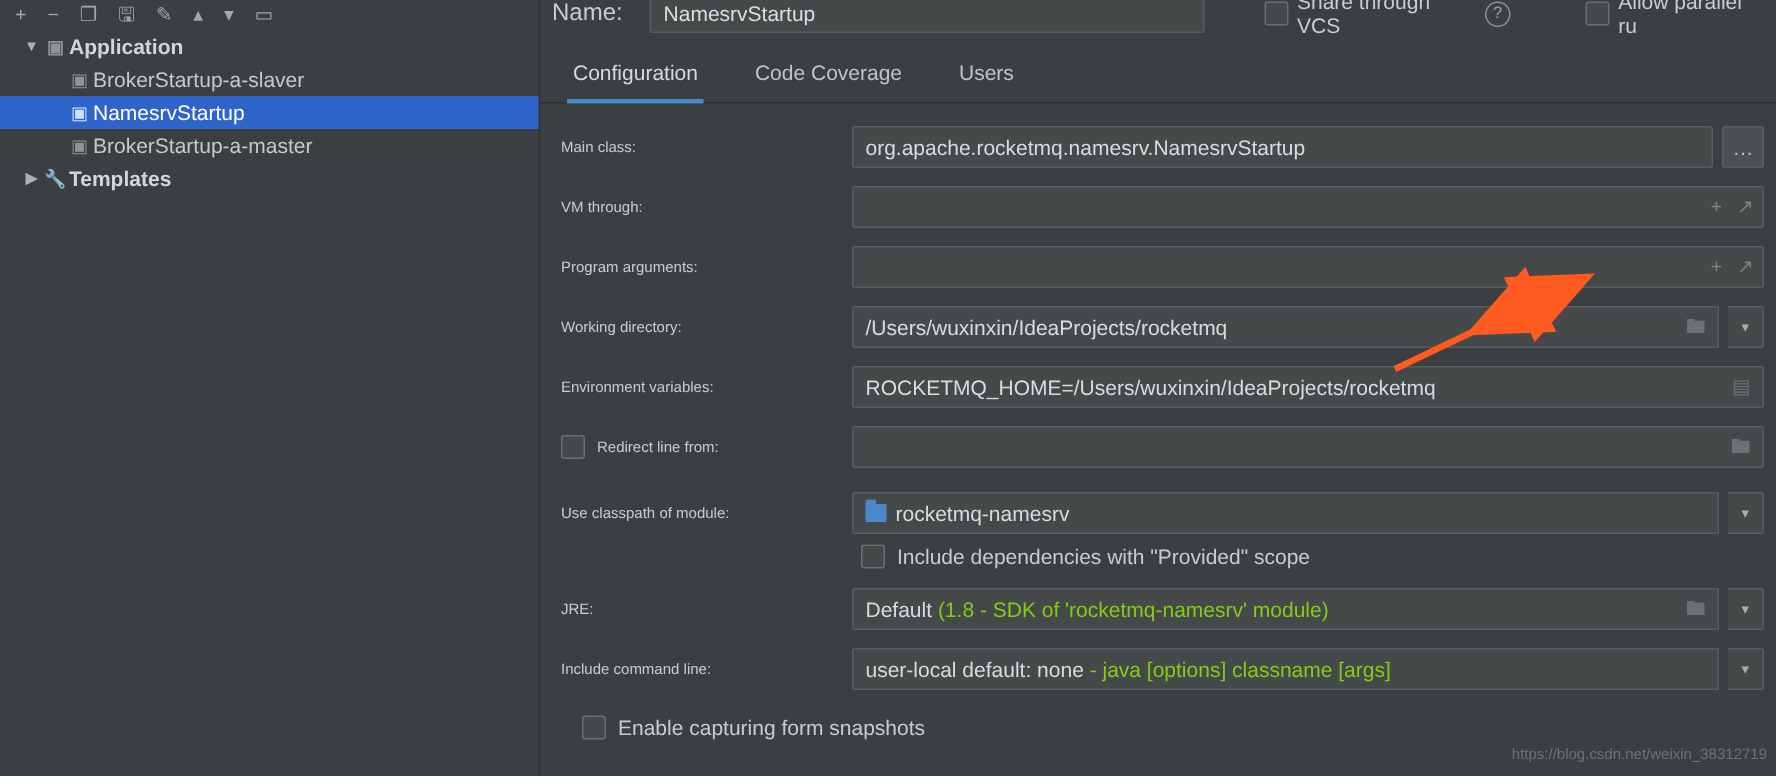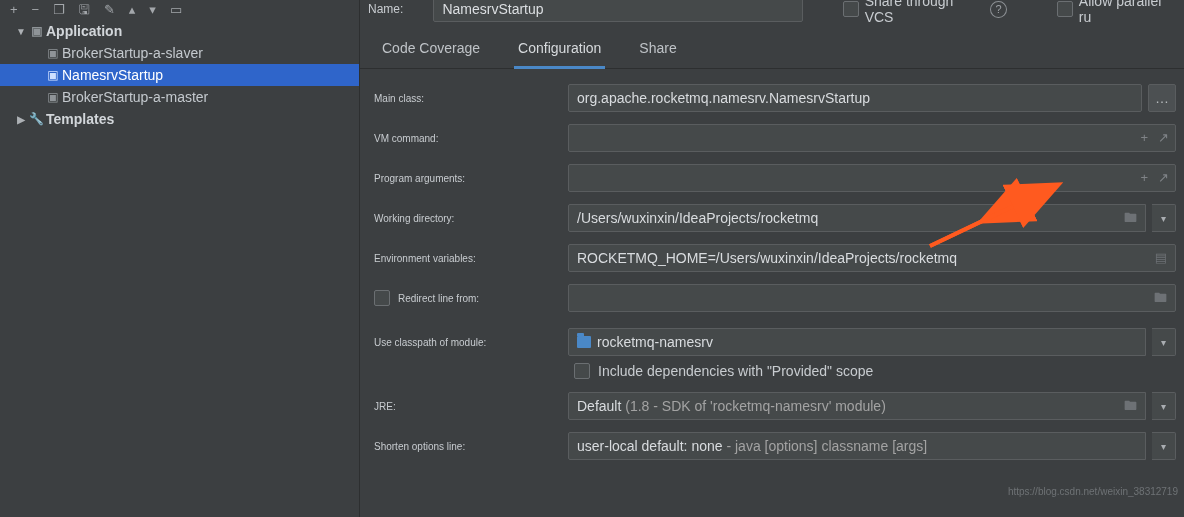--- a/index.html
+++ b/index.html
@@ -49,21 +49,21 @@
     flex: 1 1 auto;
     background: #3c3f41;
     position: relative;
     overflow: hidden;
   }
   .hdr {
     display: flex; align-items: center;
     height: 26px; padding: 0 8px 8px 8px;
     gap: 8px;
   }
-  .hdr-label { width: 58px; color: #c8ccd0; font-size: 12px;}
+  .hdr-label { width: 58px; color: #c8ccd0; font-size: 16px;}
   .txt {
     background: #45494a;
     border: 1px solid #5a5d5f;
     color: #dcdfe2;
     height: 26px; line-height: 24px;
     padding: 0 8px;
     font-size: 14px;
     border-radius: 2px;
   }
   .name-input { width: 373px; }
@@ -119,21 +119,21 @@
   .inp {
     flex: 1 1 auto;
     background: #45494a;
     border: 1px solid #5a5d5f;
     color: #d9dcdf;
     height: 28px; line-height: 26px;
     padding: 0 8px; font-size: 14px;
     border-radius: 2px;
     white-space: nowrap; overflow: hidden;
   }
-  .inp .gray { color: #a3a3a3; }
+  .inp .gray { color: #84cc16; }
   .inp .folder-ic { float:right; margin-left:8px; color:#6d7175; font-size:13px;}
   .sidebtn {
     width: 28px; height: 28px;
     background: #4c5052;
     border: 1px solid #5a5d5f;
     border-radius: 2px;
     display:flex; align-items:center; justify-content:center;
     color:#b7bbbe; font-size:14px;
   }
   .dropdown-caret { width: 24px; height:28px; display:flex; align-items:center; justify-content:center; color:#a9adb1; font-size:10px; border:1px solid #5a5d5f; border-left:none; background:#45494a; border-radius: 0 2px 2px 0;}
@@ -145,21 +145,21 @@
   .module-ic { display:inline-block; width:14px; height:12px; background:#4a88c7; margin-right:6px; border-radius:1px; position:relative; top:1px;}
   .module-ic::before { content:""; position:absolute; top:-3px; left:0; width:7px; height:3px; background:#4a88c7; border-radius:1px 1px 0 0;}
   .sub-row { padding-left: 200px; display:flex; align-items:center; gap:8px; margin: -4px 0 12px 0; font-size:14px; color:#c8ccd0;}
   .redirect-label { display:flex; align-items:center; gap:8px;}
   .enable-row { padding-left: 14px; display:flex; align-items:center; gap:8px; margin-top: 16px; color:#c8ccd0; font-size:14px;}
 
   
   .anno-svg { position:absolute; left: 0; top: 0; pointer-events:none; }
 
   .watermark {
-    position:absolute; right: 6px; bottom: 20px;
+    position:absolute; right: 6px; bottom: 8px;
     color: #6e7275; font-size: 10px;
   }
   .tri-down::after { content: "▾"; font-size:10px; color:#a9adb1;}
 </style>
 </head>
 <body>
 
 <div class="root">
 
   <div class="left">
@@ -214,37 +214,37 @@
           <span class="help">?</span>
         </span>
         <span class="hdr-opt">
           <span class="chk"></span>
           <span>Allow parallel ru</span>
         </span>
       </div>
     </div>
 
     <div class="tabs">
+      <div class="tab active">Configuration</div>
       <div class="tab">Code Coverage</div>
-      <div class="tab active">Configuration</div>
-      <div class="tab">Share</div>
+      <div class="tab">Users</div>
     </div>
 
     <div class="form">
 
       <div class="row">
         <div class="row-label">Main class:</div>
         <div class="row-field">
           <div class="inp">org.apache.rocketmq.namesrv.NamesrvStartup</div>
           <div class="sidebtn">…</div>
         </div>
       </div>
 
       <div class="row">
-        <div class="row-label">VM command:</div>
+        <div class="row-label">VM through:</div>
         <div class="row-field">
           <div class="inp rel">
             <span class="small-icons">
                 <span>+</span>
                 <span>↗</span>
               </span>
           </div>
         </div>
       </div>
 
@@ -315,29 +315,33 @@
         <div class="row-field">
           <div class="inp rel" style="border-radius:2px 0 0 2px">
             <span>Default </span><span class="gray">(1.8 - SDK of 'rocketmq-namesrv' module)</span>
             <span class="folder-ic">🖿</span>
           </div>
           <div class="dropdown-caret tri-down"></div>
         </div>
       </div>
 
       <div class="row">
-        <div class="row-label">Shorten options line:</div>
+        <div class="row-label">Include command line:</div>
         <div class="row-field">
           <div class="inp rel" style="border-radius:2px 0 0 2px">
             <span>user-local default: none </span><span class="gray">- java [options] classname [args]</span>
           </div>
           <div class="dropdown-caret tri-down"></div>
         </div>
       </div>
 
+      <div class="enable-row">
+        <span class="chk"></span>
+        <span>Enable capturing form snapshots</span>
+      </div>
 
     </div>
 
     <svg class="anno-svg" width="824" height="517">
       <defs>
         <marker id="ah" markerWidth="14" markerHeight="12" refX="2" refY="6" orient="auto">
           <polygon points="0,0 14,6 0,12" fill="#ff5a1f"></polygon>
         </marker>
       </defs>
       <line x1="660" y1="203" x2="570" y2="246" stroke="#ff5a1f" stroke-width="4" marker-start="url(#ah)"></line>

